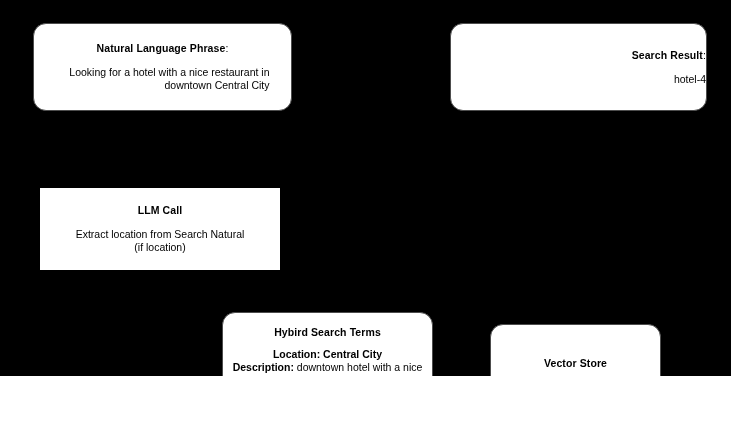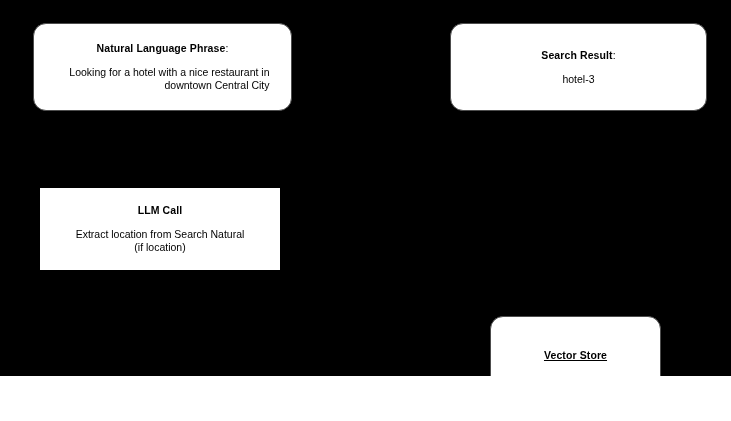--- a/index.html
+++ b/index.html
@@ -93,24 +93,32 @@
     <div class="body-text" style="width:214px;text-align:right;">Looking for a hotel with a nice restaurant in downtown Central City</div>
   </div>
 
   <div class="node rect" style="left:39px; top:187px; width:242px; height:84px;">
     <div class="title">LLM Call</div>
     <div class="gap-sm"></div>
     <div class="body-text">Extract location from Search Natural</div>
     <div class="body-text">(if location)</div>
   </div>
 
+  <div class="node rounded" style="left:222px; top:312px; width:211px; height:88px;">
+    <div class="title">Hybird Search Terms</div>
+    <div class="gap-xs"></div>
+    <div class="kv"><span class="k">Location:</span>
+      <span class="k">Central City</span></div>
+    <div class="kv" style="width:196px;"><span class="k">Description:</span>
+      <span>downtown hotel with a nice restaurant</span></div>
+  </div>
 
-  <div class="node rounded" style="left:490px; top:316px; width:171px; height:78px;text-decoration:underline;">
+  <div class="node rounded" style="left:490px; top:324px; width:171px; height:78px;">
     <div class="title">Vector Store</div>
   </div>
 
-  <div class="node rounded" style="left:450px; top:23px; width:257px; height:88px;">
+  <div class="node rounded" style="left:450px; top:23px; width:257px; height:88px;align-items:flex-end;">
     <div class="title"><span>Search Result</span><span class="plain">:</span></div>
     <div class="gap-sm"></div>
-    <div class="body-text">hotel-3</div>
+    <div class="body-text">hotel-4</div>
   </div>
 
 </div>
 
 </body></html>

